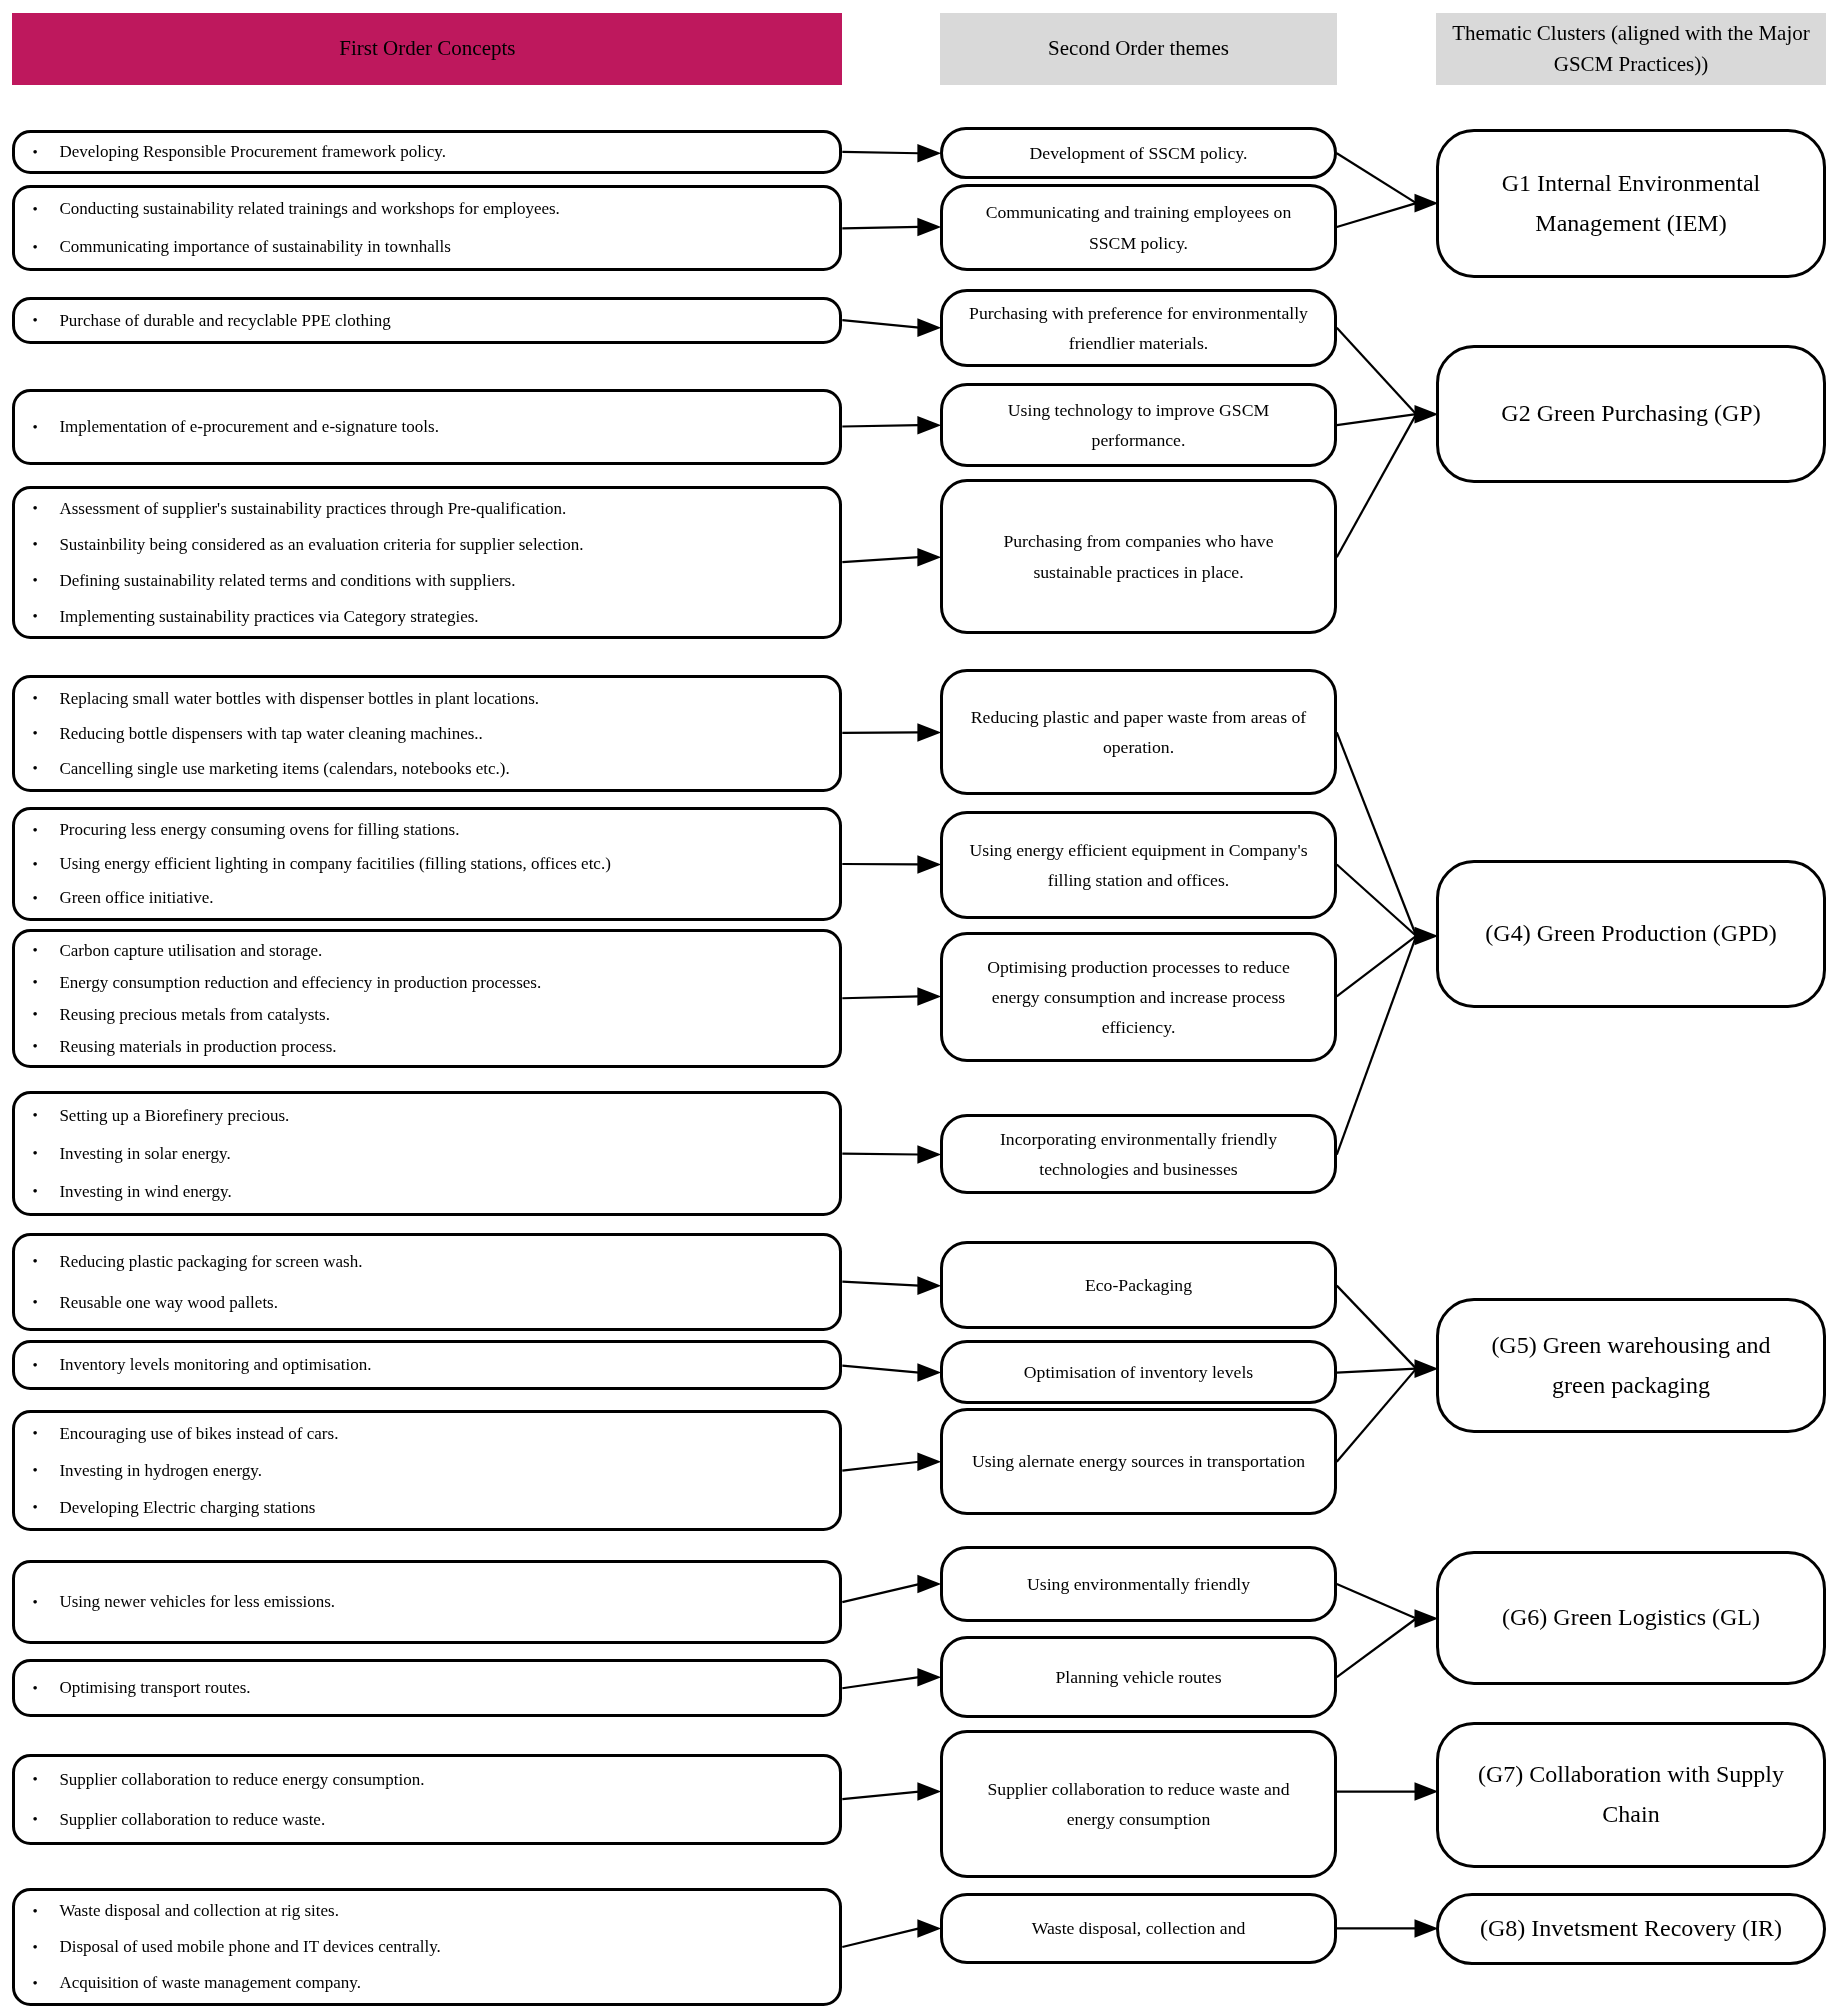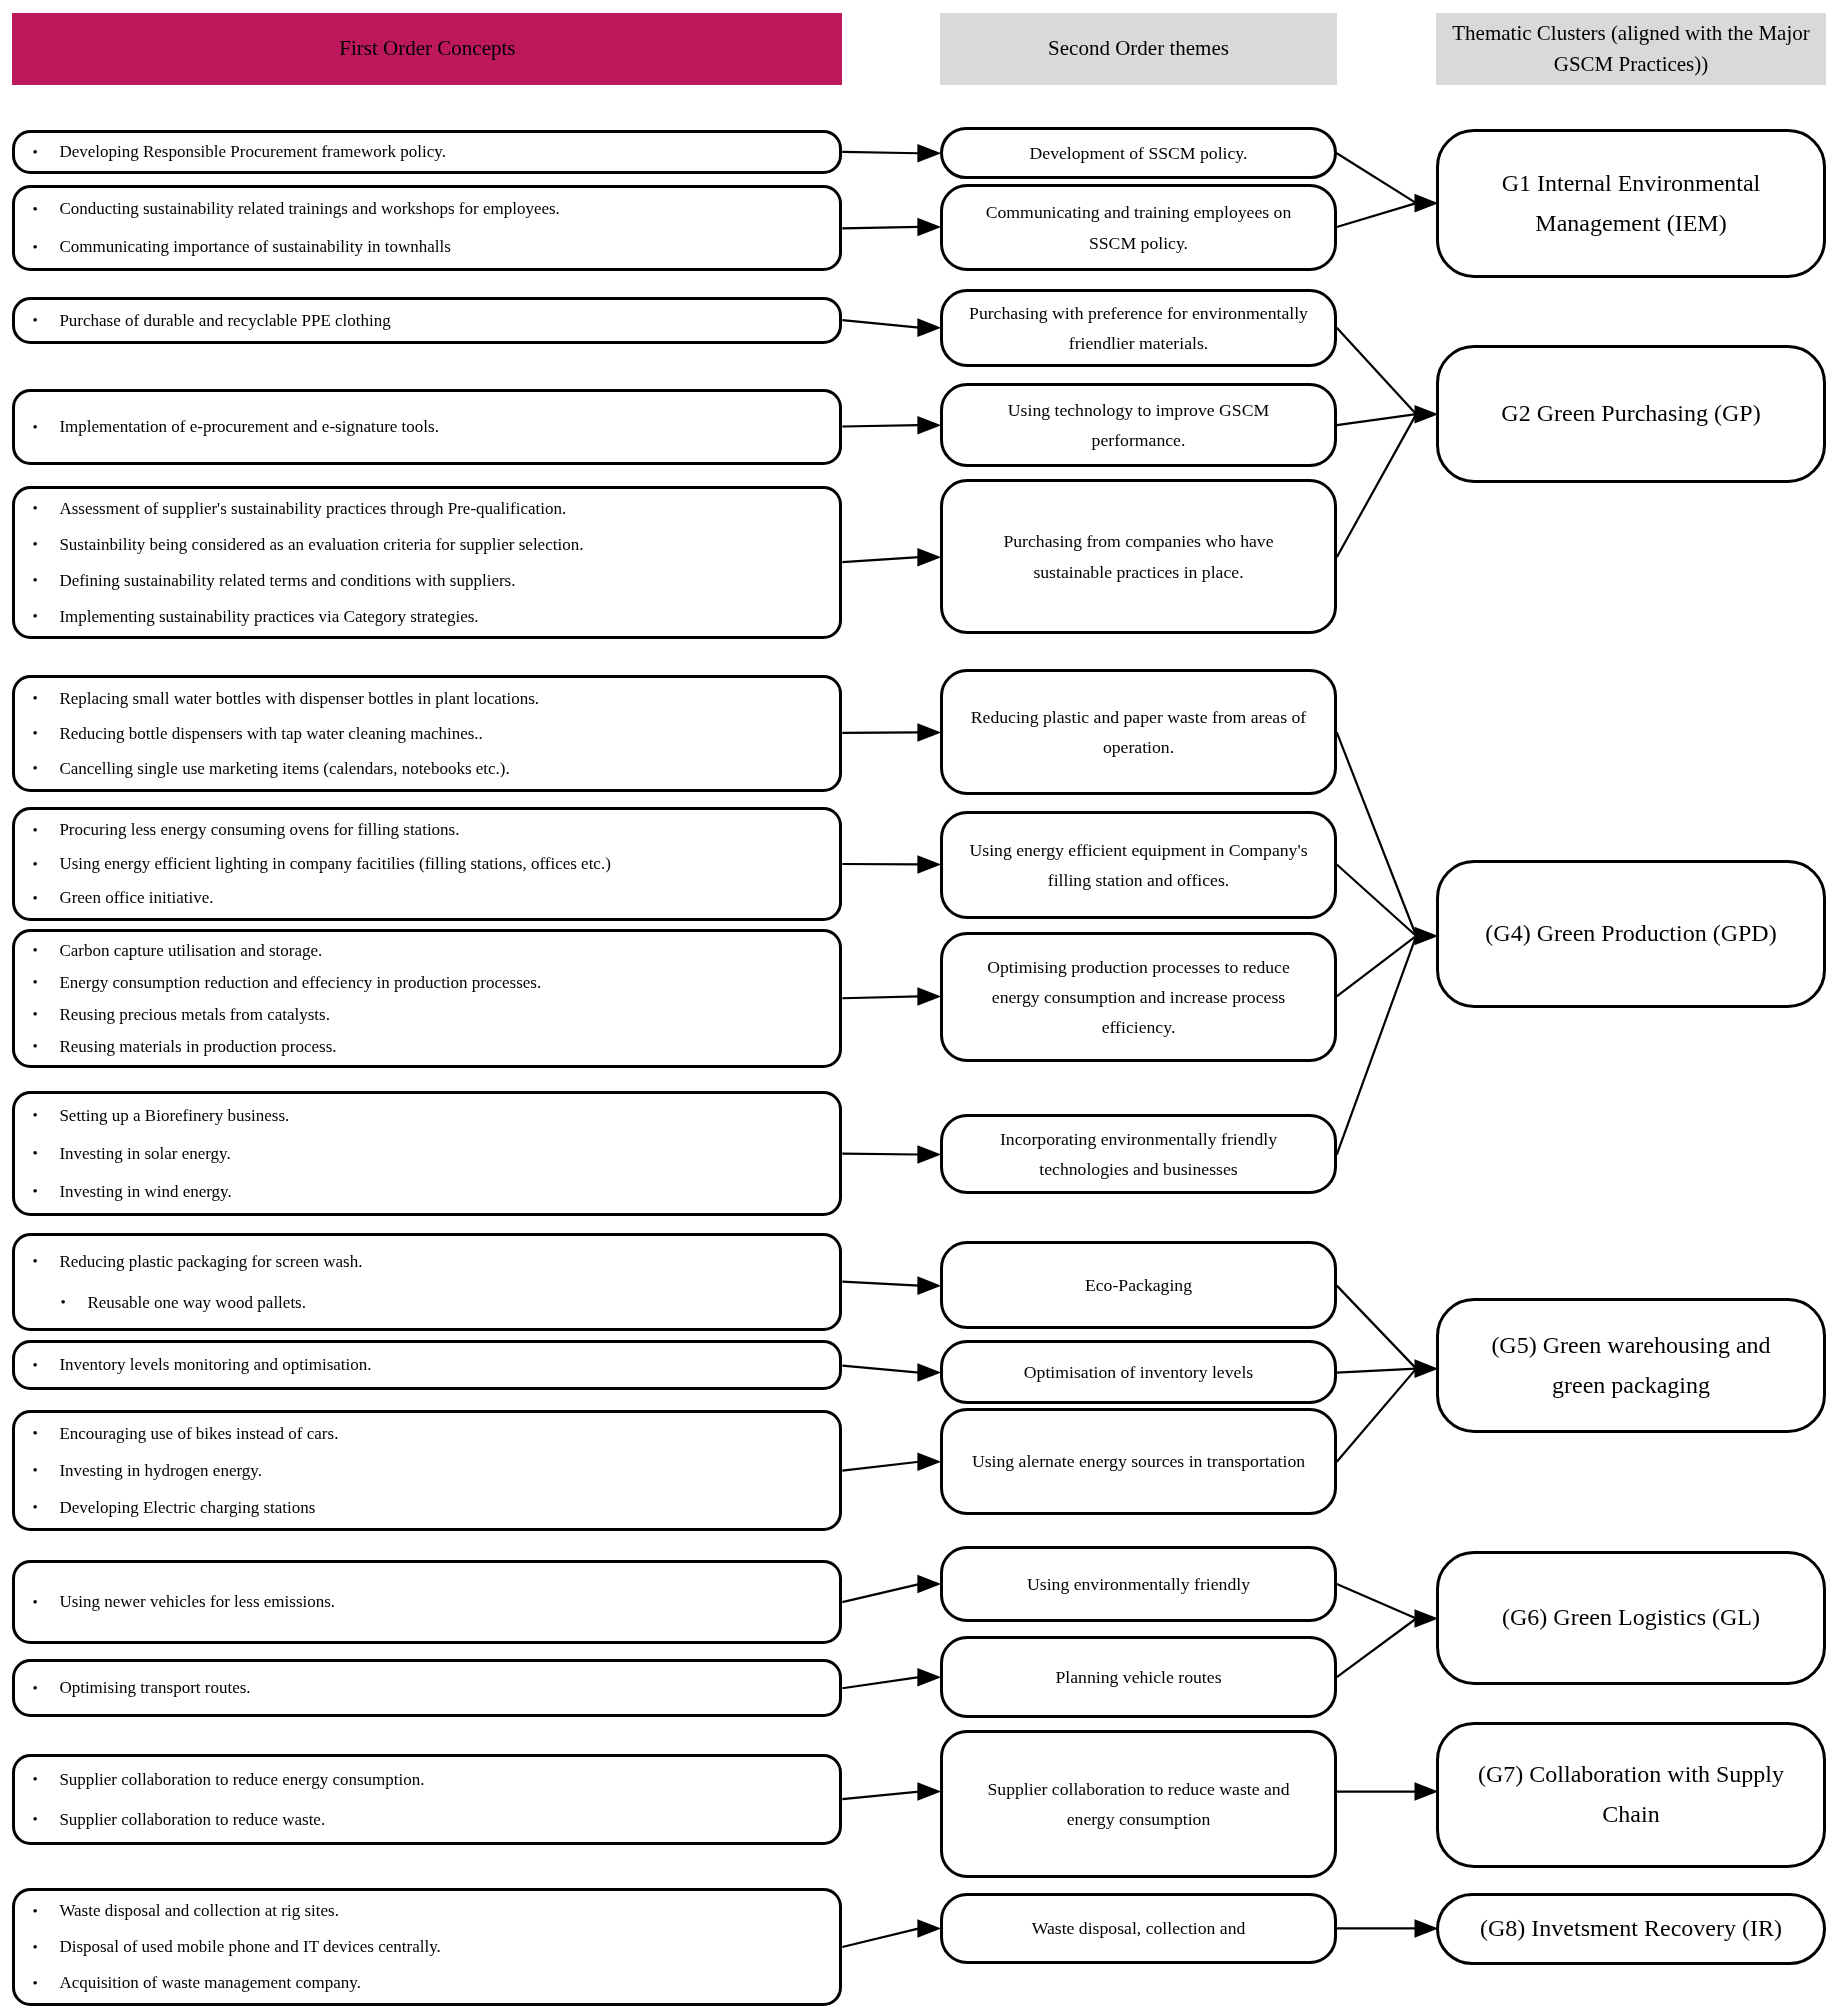--- a/index.html
+++ b/index.html
@@ -152,34 +152,34 @@
       </div>
       <div class="bullet-row" style="height: 32px;">
         <span>Reusing precious metals from catalysts.</span>
       </div>
       <div class="bullet-row" style="height: 32px;">
         <span>Reusing materials in production process.</span>
       </div>
     </div>
     <div class="fo-box" style="top: 1091px; height: 125px;">
       <div class="bullet-row" style="height: 38px;">
-        <span>Setting up a Biorefinery business.</span>
+        <span>Setting up a Biorefinery precious.</span>
       </div>
       <div class="bullet-row" style="height: 38px;">
         <span>Investing in solar energy.</span>
       </div>
       <div class="bullet-row" style="height: 38px;">
         <span>Investing in wind energy.</span>
       </div>
     </div>
     <div class="fo-box" style="top: 1233px; height: 98px;">
       <div class="bullet-row" style="height: 41px;">
         <span>Reducing plastic packaging for screen wash.</span>
       </div>
-      <div class="bullet-row" style="height: 41px; margin-left: 28px;">
+      <div class="bullet-row" style="height: 41px;">
         <span>Reusable one way wood pallets.</span>
       </div>
     </div>
     <div class="fo-box" style="top: 1340px; height: 50px;">
       <div class="bullet-row" style="height: 40px;">
         <span>Inventory levels monitoring and optimisation.</span>
       </div>
     </div>
     <div class="fo-box" style="top: 1410px; height: 121px;">
       <div class="bullet-row" style="height: 37px;">

